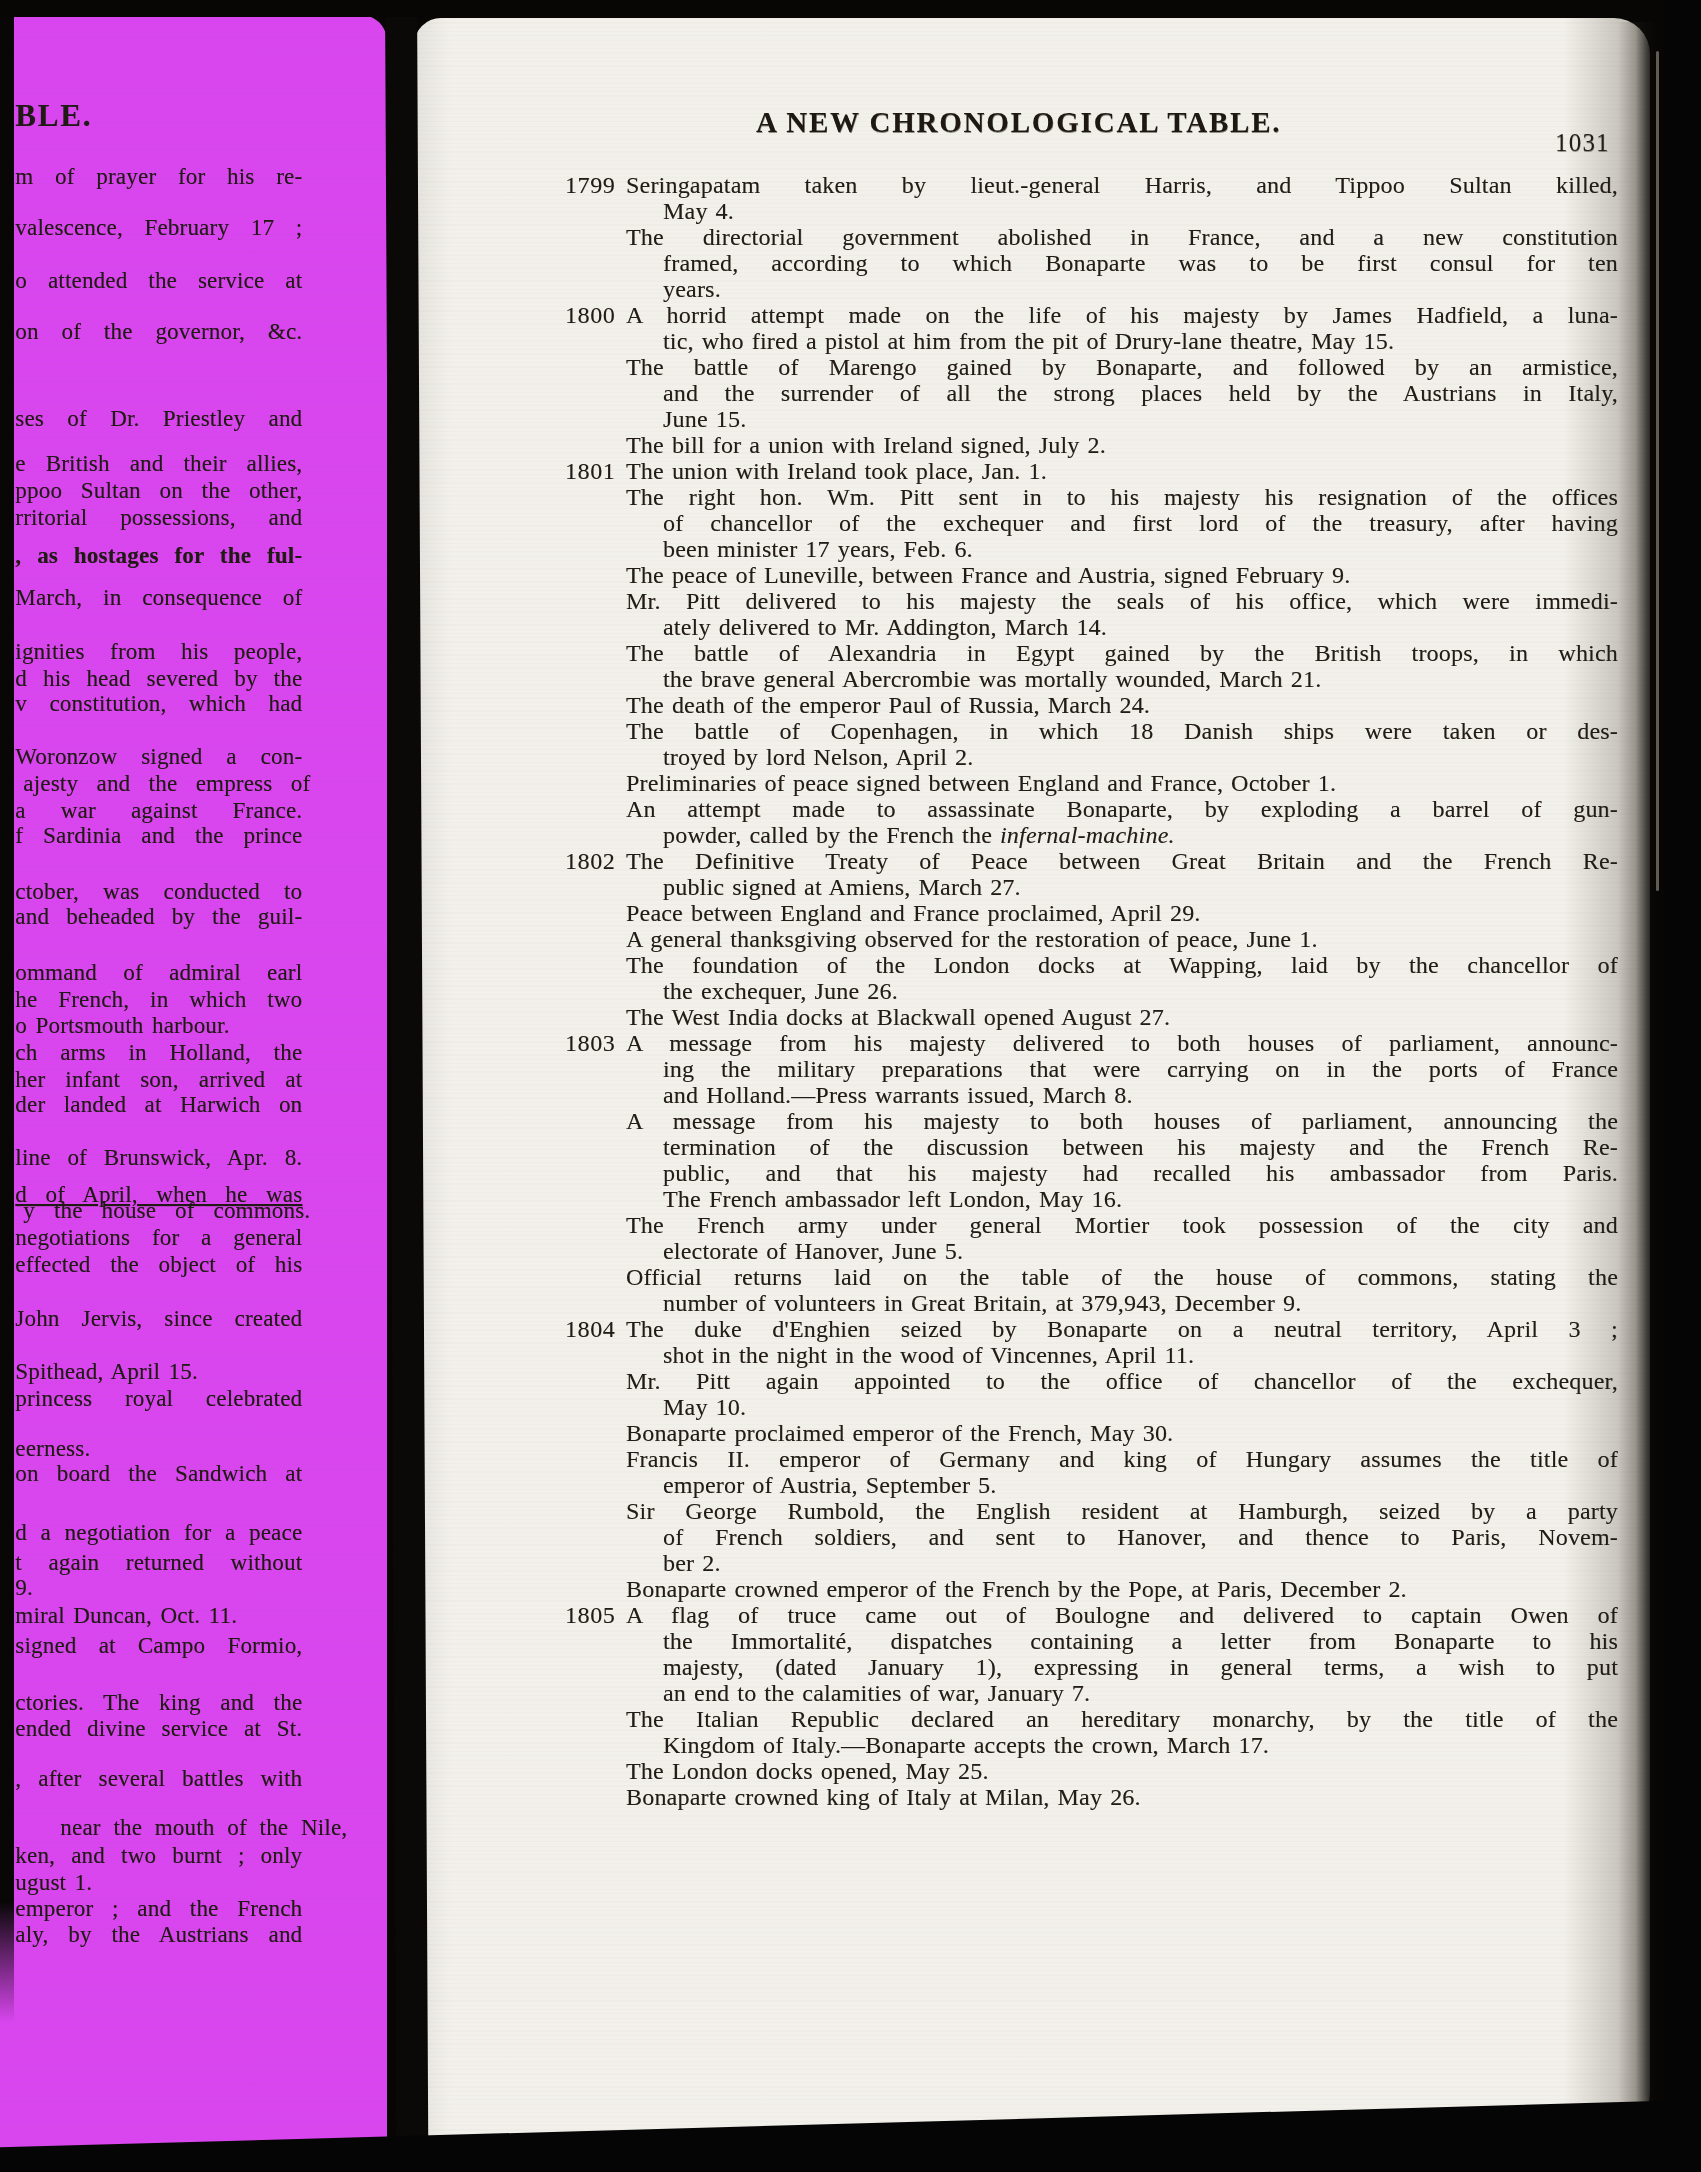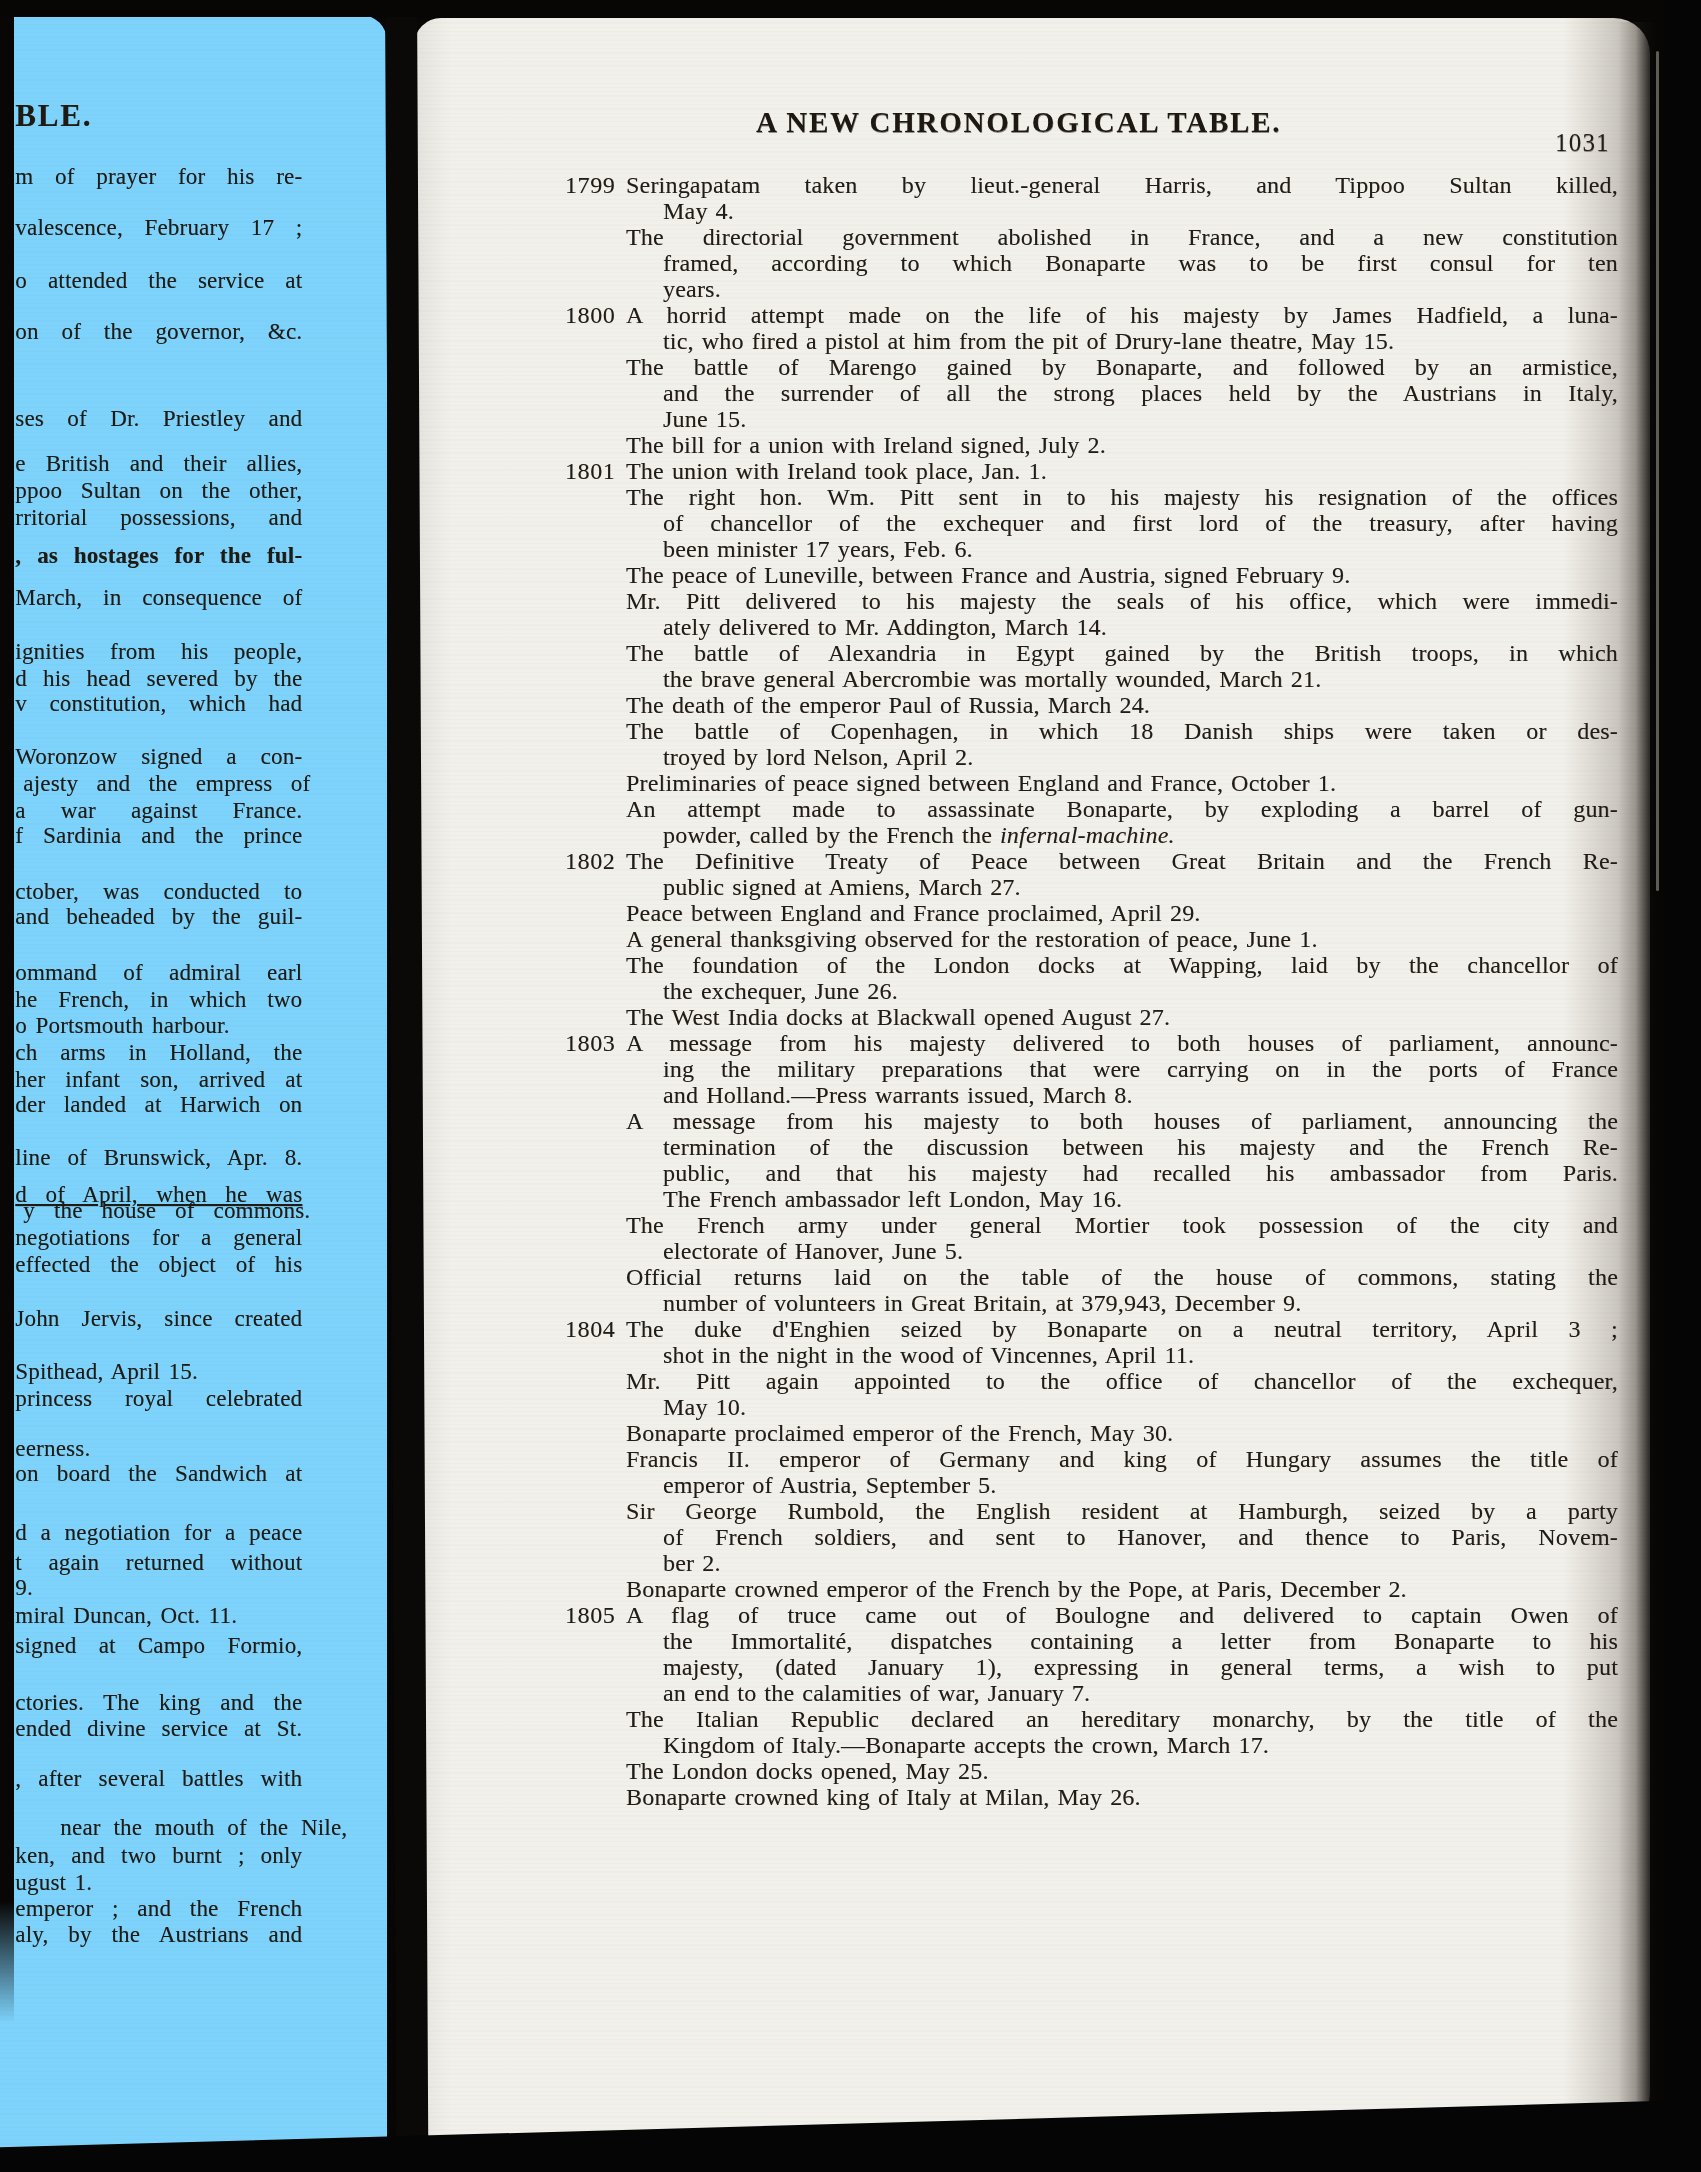--- a/index.html
+++ b/index.html
@@ -2,21 +2,21 @@
 <html style="font-size:9.8px"><head>
 <meta charset="utf-8">
 <style>
   html,body { margin:0; padding:0; background:#000; }
   .scan {
     position:relative; width:1702px; height:2172px; overflow:hidden;
     background:#070605;
     font-family:"Liberation Serif", serif;
   }
   .page {
-    position:absolute; background:#7dd3fc; z-index:1;
+    position:absolute; background:#d946ef; z-index:1;
   }
   .page::after {
     content:""; position:absolute; inset:0; pointer-events:none;
     background:repeating-linear-gradient(180deg, rgba(95,85,62,0.025) 0 1.2px, rgba(0,0,0,0) 1.2px 4.3px);
   }
   .left-page { left:0; top:14.7px; width:387px; height:2158px; border-radius:8.6px 26px 0 0; }
   .right-page {
     left:414px; top:18.4px; width:1236px; height:2132px;
     border-radius:27px 36px 59px 4.9px;
     background:linear-gradient(90deg, rgba(0,0,0,0.06), rgba(0,0,0,0) 3%, rgba(0,0,0,0) 93%, rgba(60,52,40,0.35)), #f2f0ea;

